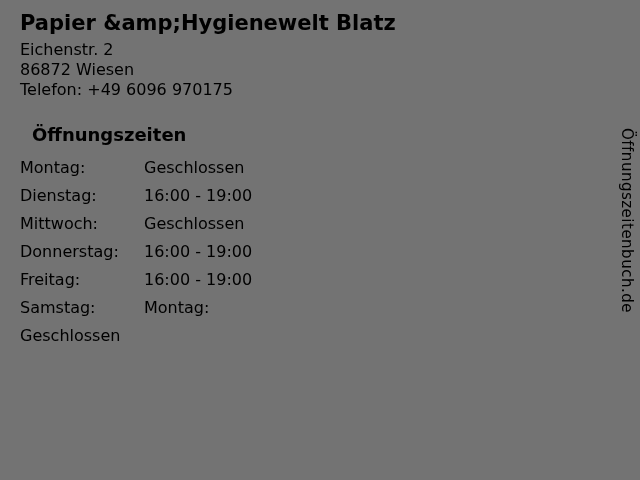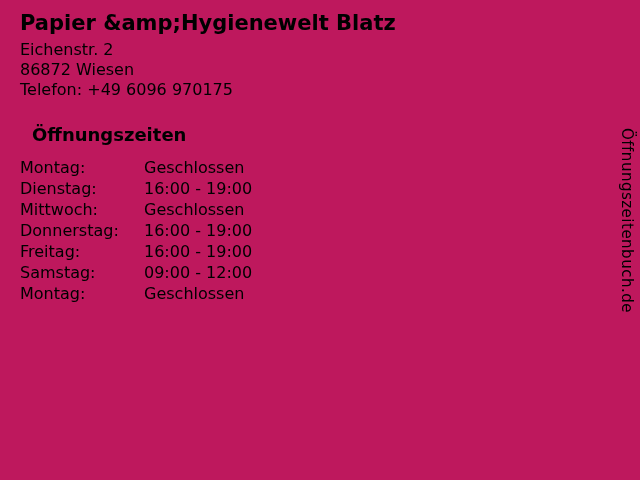--- a/index.html
+++ b/index.html
@@ -4,21 +4,21 @@
 <style>
   html, body {
     margin: 0;
     padding: 0;
     background: #ffffff;
   }
   .page {
     position: relative;
     width: 640px;
     height: 480px;
-    background: #be185d;
+    background: #737373;
     overflow: hidden;
     font-family: "DejaVu Sans", sans-serif;
     color: #000000;
   }
   .content {
     position: absolute;
     top: 0;
     left: 20px;
   }
   .business-name {
@@ -40,21 +40,21 @@
     font-size: 18px;
     line-height: 22px;
     font-weight: bold;
   }
   .schedule {
     margin-top: 12px;
     display: grid;
     grid-template-columns: 124px auto;
     font-size: 16px;
     line-height: 20px;
-    row-gap: 1px;
+    row-gap: 8px;
   }
   .watermark {
     position: absolute;
     top: 128px;
     right: 4px;
     height: 220px;
     writing-mode: vertical-rl;
     font-size: 15px;
     letter-spacing: 0.5px;
     color: #000000;
@@ -87,21 +87,20 @@
       <div>Mittwoch:</div>
       <div>Geschlossen</div>
 
       <div>Donnerstag:</div>
       <div>16:00 - 19:00</div>
 
       <div>Freitag:</div>
       <div>16:00 - 19:00</div>
 
       <div>Samstag:</div>
-      <div>09:00 - 12:00</div>
 
       <div>Montag:</div>
       <div>Geschlossen</div>
     </div>
 
   </div>
 
   <div class="watermark">Öffnungszeitenbuch.de</div>
 </div>
 

